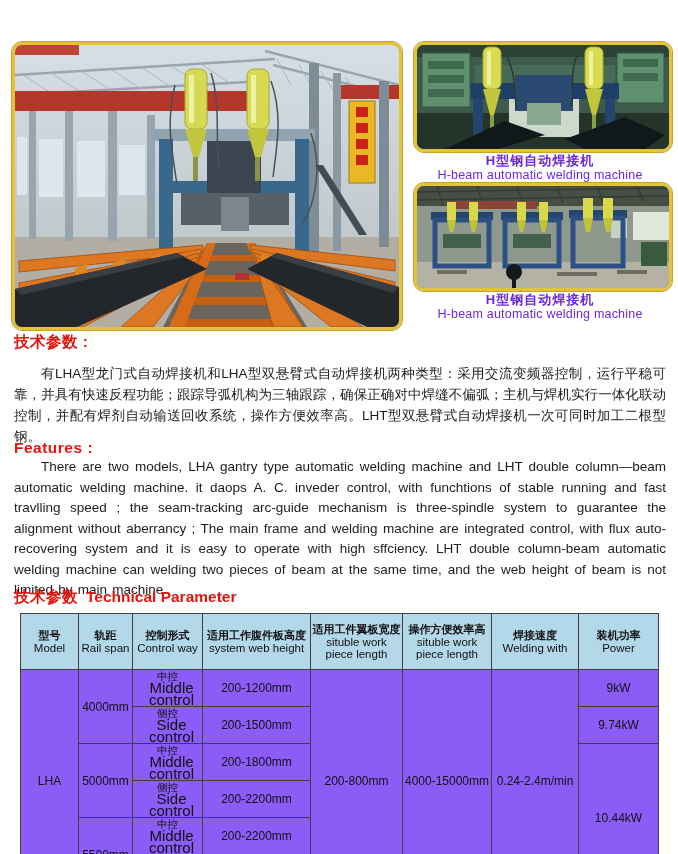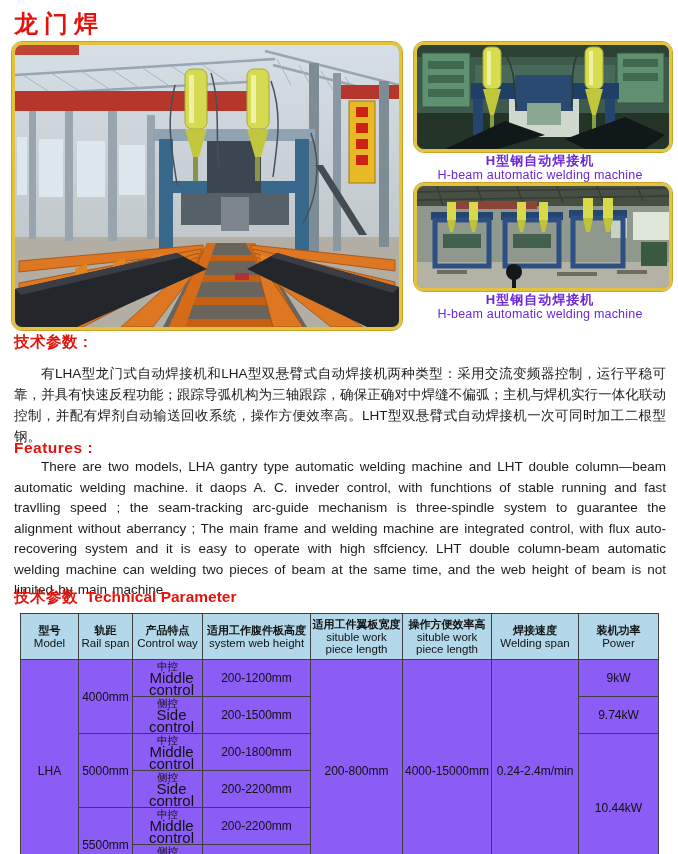--- a/index.html
+++ b/index.html
@@ -25,35 +25,34 @@
   .h-features-en{top:439px;}
   .h-tech{top:587px;}
   .h-tech .en-part{margin-left:8px;letter-spacing:0;}
 
   .para{position:absolute;left:14px;width:652px;font-size:13.5px;color:#1c1c1c;text-align:justify;text-indent:2em;}
   .para-zh{top:355px;line-height:21px;margin-top:8px;}
   .para-en{top:457px;line-height:20.5px;word-spacing:1.5px;}
 
   table.tech{position:absolute;left:20px;top:613px;width:638px;border-collapse:collapse;table-layout:fixed;}
   table.tech th,table.tech td{border:1px solid #3f3f3f;text-align:center;vertical-align:middle;padding:0 1px;overflow:hidden;}
-  table.tech thead tr{height:46px;padding-left:28px;}
+  table.tech thead tr{height:56px;padding-left:28px;}
   table.tech tbody tr{height:33px;}
   table.tech th{background:#b3d8e9;font-weight:normal;color:#111;}
   table.tech th .zh{display:block;font-size:11px;font-weight:600;line-height:13px;}
   table.tech th .en{display:block;font-size:11.5px;line-height:12.5px;}
   table.tech td{font-size:12px;color:#111;background:#8b5cf6;}
   table.tech td .zh{display:block;font-size:10.5px;line-height:12px;}
   table.tech td .en{display:block;font-size:15px;line-height:12px;padding-left:8px;}
 </style>
 </head>
 <body>
 
 <div class="page">
 
-  <div class="page-title">龙门焊</div>
 
   <div class="photo-frame main-photo">
     <svg viewBox="0 0 384 282" preserveAspectRatio="none">
       <defs>
         <linearGradient id="sky" x1="0" y1="0" x2="0" y2="1">
           <stop offset="0" stop-color="#d6dfe6"></stop>
             <stop offset="1" stop-color="#b8bec0"></stop>
         </linearGradient>
       </defs>
       <rect width="384" height="282" fill="url(#sky)"></rect>
@@ -302,38 +301,38 @@
       <tr>
         <th>
             <span class="zh">型号</span>
             <span class="en">Model</span>
           </th>
         <th>
             <span class="zh">轨距</span>
             <span class="en">Rail span</span>
           </th>
         <th>
-            <span class="zh">产品特点</span>
+            <span class="zh">控制形式</span>
             <span class="en">Control way</span>
           </th>
         <th>
             <span class="zh">适用工作腹件板高度</span>
             <span class="en">system web height</span>
           </th>
         <th>
             <span class="zh">适用工件翼板宽度</span>
             <span class="en">situble work piece length</span>
           </th>
         <th>
             <span class="zh">操作方便效率高</span>
             <span class="en">situble work piece length</span>
           </th>
         <th>
             <span class="zh">焊接速度</span>
-            <span class="en">Welding span</span>
+            <span class="en">Welding with</span>
           </th>
         <th>
             <span class="zh">装机功率</span>
             <span class="en">Power</span>
           </th>
       </tr>
     </thead>
     <tbody>
       <tr>
         <td rowspan="6">LHA</td>

